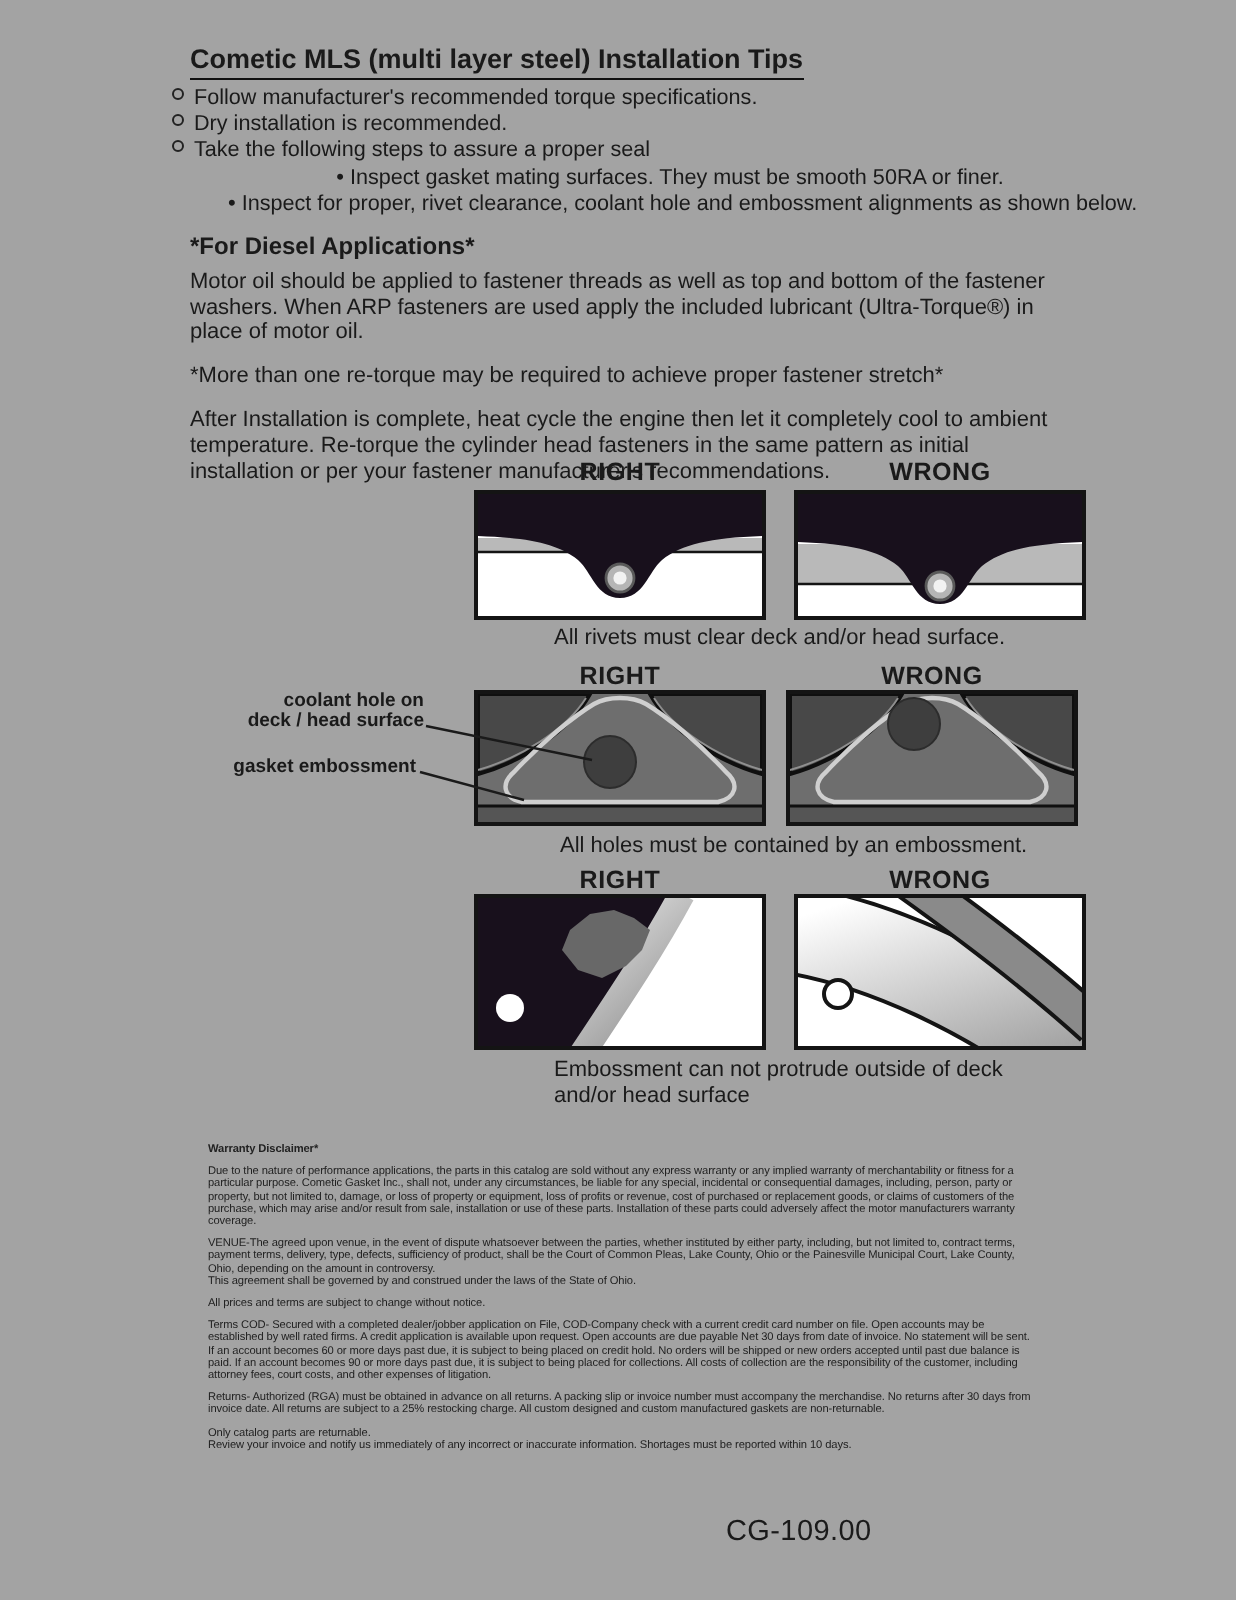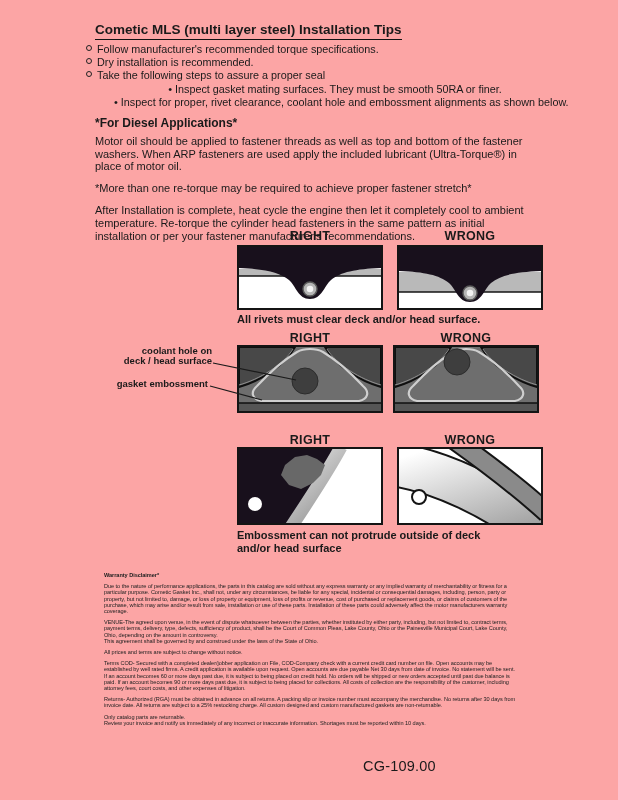--- a/index.html
+++ b/index.html
@@ -1,38 +1,38 @@
 <!DOCTYPE html>
 <html><head>
 <meta charset="utf-8">
 <style>
   html,body{margin:0;padding:0;background:#fff;}
   #page{
-    position:relative;width:618px;height:800px;background:#fca5a5;
+    position:relative;width:618px;height:800px;background:#a3a3a3;
     font-family:"Liberation Sans","DejaVu Sans",sans-serif;color:#1a1a1a;
     overflow:hidden;
   }
   .abs{position:absolute;}
   
   #doc-title{left:95px;top:22px;font-size:13.5px;font-weight:bold;
     border-bottom:1.5px solid #111;padding-bottom:2px;}
   
   #bullet-list{left:86px;top:43px;font-size:10.8px;line-height:13.2px;width:470px;}
   .bline{white-space:nowrap;}
   .obullet{width:4px;height:4px;border:1px solid #222;border-radius:50%;
     display:inline-block;margin-right:5px;vertical-align:2px;}
   .subline{padding-left:28px;text-align:center;}
   .fbullet{margin-right:3px;font-size:11px;}
   
   #diesel{left:95px;top:117px;width:436px;font-size:11px;line-height:12.8px;}
   #diesel-heading{font-weight:bold;font-size:12px;margin:0 0 5px 0;}
   #diesel p{margin:0 0 9px 0;}
   
   .fw-label{font-size:12.5px;font-weight:bold;letter-spacing:0.3px;text-align:center;width:146px;}
-  .fig-caption{font-size:11px;font-weight:bold;line-height:12.5px;}
+  .fig-caption{font-size:11px;font-weight:normal;line-height:12.5px;margin-left:40px;}
   .fig-frame{display:block;}
   
   .anno{font-size:9.5px;font-weight:bold;line-height:10.2px;text-align:right;}
   
   #legal{left:104px;top:572px;width:412px;font-size:5.6px;line-height:6.2px;
     letter-spacing:-0.05px;color:#222;}
   #legal p{margin:0 0 5px 0;}
   #legal p.tight{margin:0;}
   #legal-heading{font-weight:bold;margin:0 0 5px 0;}
   
@@ -118,20 +118,21 @@
     <path d="M24,56 C15,54 13,47 20,41 C34,26 50,13 60,7 C67,3 79,3 86,7 C96,13 112,26 126,41 C133,47 131,54 122,56 Z" fill="none" stroke="#cfcfcf" stroke-width="2.2"></path>
     <circle cx="64" cy="17" r="13" fill="#3e3e3e" stroke="#2c2c2c" stroke-width="1"></circle>
     <rect x="1" y="1" width="144" height="66" fill="none" stroke="#141414" stroke-width="2"></rect>
   </svg>
 
   <svg class="abs" style="left:205px;top:355px;pointer-events:none;" width="110" height="55" viewBox="0 0 110 55">
     <line x1="8" y1="8" x2="91" y2="25" stroke="#1a1a1a" stroke-width="1.2"></line>
     <line x1="5" y1="31" x2="57" y2="45" stroke="#1a1a1a" stroke-width="1.2"></line>
   </svg>
 
+  <div class="abs fig-caption" style="left:240px;top:417px;">All holes must be contained by an embossment.</div>
 
   <div class="abs fw-label" style="left:237px;top:433px;">RIGHT</div>
   <div class="abs fw-label" style="left:397px;top:433px;">WRONG</div>
 
   <svg class="abs fig-frame" style="left:237px;top:447px;" width="146" height="78" viewBox="0 0 146 78">
     <defs>
       <linearGradient id="g1" x1="0" y1="0" x2="0.6" y2="1">
         <stop offset="0" stop-color="#ececec"></stop>
           <stop offset="1" stop-color="#949494"></stop>
       </linearGradient>

